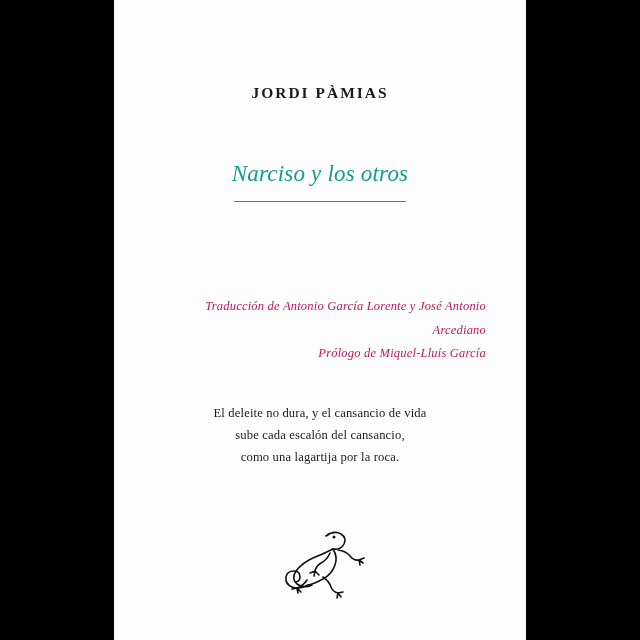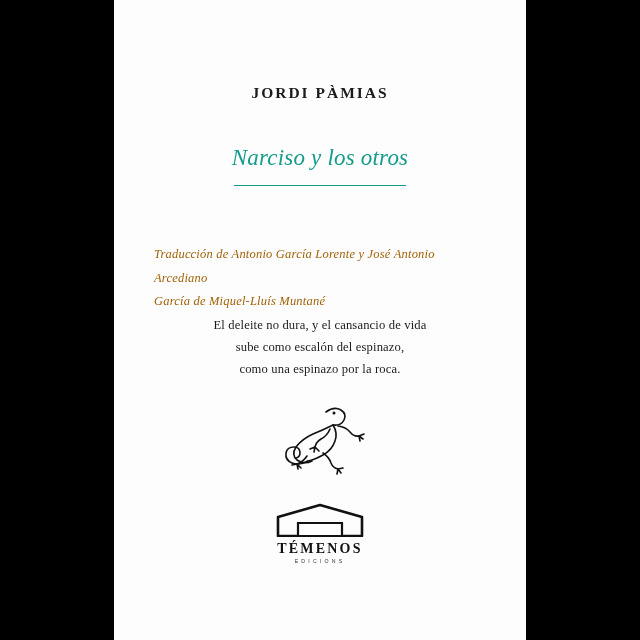--- a/index.html
+++ b/index.html
@@ -37,35 +37,36 @@
     left: 114px;
     top: 0;
     width: 412px;
     height: 640px;
     background: #fdfdfd;
     box-sizing: border-box;
     padding: 0 40px;
     display: flex;
     flex-direction: column;
     align-items: center;
+    gap: 36px;
   }
 
   .author {
     margin-top: 84px;
     font-family: "Liberation Serif", serif;
     font-size: 15.5px;
     letter-spacing: 2.0px;
     color: #1b1b1b;
     text-align: center;
     font-variant: small-caps;
     font-weight: 600;
   }
 
   .titles {
-    margin-top: 42px;
+    margin-top: 22px;
     width: 100%;
     text-align: center;
   }
   .title-line {
     font-family: "Liberation Serif", serif;
     font-style: italic;
     font-size: 23px;
     color: #159b8c;
     letter-spacing: 0.2px;
     line-height: 1.25;
@@ -73,22 +74,22 @@
   .title-rule {
     width: 172px;
     height: 1px;
     background: #159b8c;
     margin: 12px auto 11px auto;
   }
 
   .credits {
     margin-top: 46px;
     width: 100%;
-    text-align: left;
-    color: #a16207;
+    text-align: right;
+    color: #be185d;
   }
   .credit-line {
     font-family: "Liberation Serif", serif;
     font-style: italic;
     font-size: 12.5px;
     line-height: 1.9;
     letter-spacing: 0.2px;
   }
   .credit-line.second {
     font-size: 12.5px;
@@ -157,27 +158,27 @@
 
     <div class="author">JORDI PÀMIAS</div>
 
     <div class="titles">
       <div class="title-line">Narciso y los otros</div>
       <div class="title-rule"></div>
     </div>
 
     <div class="credits">
       <div class="credit-line">Traducción de Antonio García Lorente y José Antonio Arcediano</div>
-      <div class="credit-line second">García de Miquel-Lluís Muntané</div>
+      <div class="credit-line second">Prólogo de Miquel-Lluís García</div>
     </div>
 
     <div class="epigraph">
       <div class="epigraph-line">El deleite no dura, y el cansancio de vida</div>
-      <div class="epigraph-line">sube como escalón del espinazo,</div>
-      <div class="epigraph-line">como una espinazo por la roca.</div>
+      <div class="epigraph-line">sube cada escalón del cansancio,</div>
+      <div class="epigraph-line">como una lagartija por la roca.</div>
     </div>
 
     <svg class="lizard" viewBox="0 0 120 86">
       <g fill="none" stroke="#111111" stroke-width="1.6" stroke-linecap="round" stroke-linejoin="round">
 
         <path d="M66 16 q8 -6 15 -2 q6 4 3 10 q-3 6 -11 5"></path>
         <circle cx="74" cy="17" r="1.5" fill="#111111" stroke="none"></circle>
 
         <path d="M73 29 q-10 5 -20 9 q-11 5 -17 13 q-5 8 1 13 q7 5 15 1"></path>
         <path d="M73 29 q5 8 2 16 q-3 9 -12 14 q-9 5 -15 6"></path>
@@ -191,22 +192,14 @@
 
         <path d="M63 57 q6 4 8 10 q2 5 7 6"></path>
         <path d="M78 73 l5 -1 M78 73 l3 4 M78 73 l-1 5"></path>
         <path d="M47 60 q-4 6 -10 8"></path>
         <path d="M37 68 l-5 1 M37 68 l1 5 M37 68 l4 4"></path>
       </g>
     </svg>
 
   </div>
 
-  <div class="publisher">
-    <svg class="publisher-mark" viewBox="0 0 96 34">
-      <path d="M6 33 L6 14 L48 2 L90 14 L90 33 Z" fill="none" stroke="#111111" stroke-width="2.6" stroke-linejoin="round"></path>
-      <path d="M26 33 L26 20 L70 20 L70 33 Z" fill="#ffffff" stroke="#111111" stroke-width="2.2"></path>
-    </svg>
-    <div class="publisher-name">TÉMENOS</div>
-    <div class="publisher-sub">EDICIONS</div>
-  </div>
 
 </div>
 
 </body></html>

